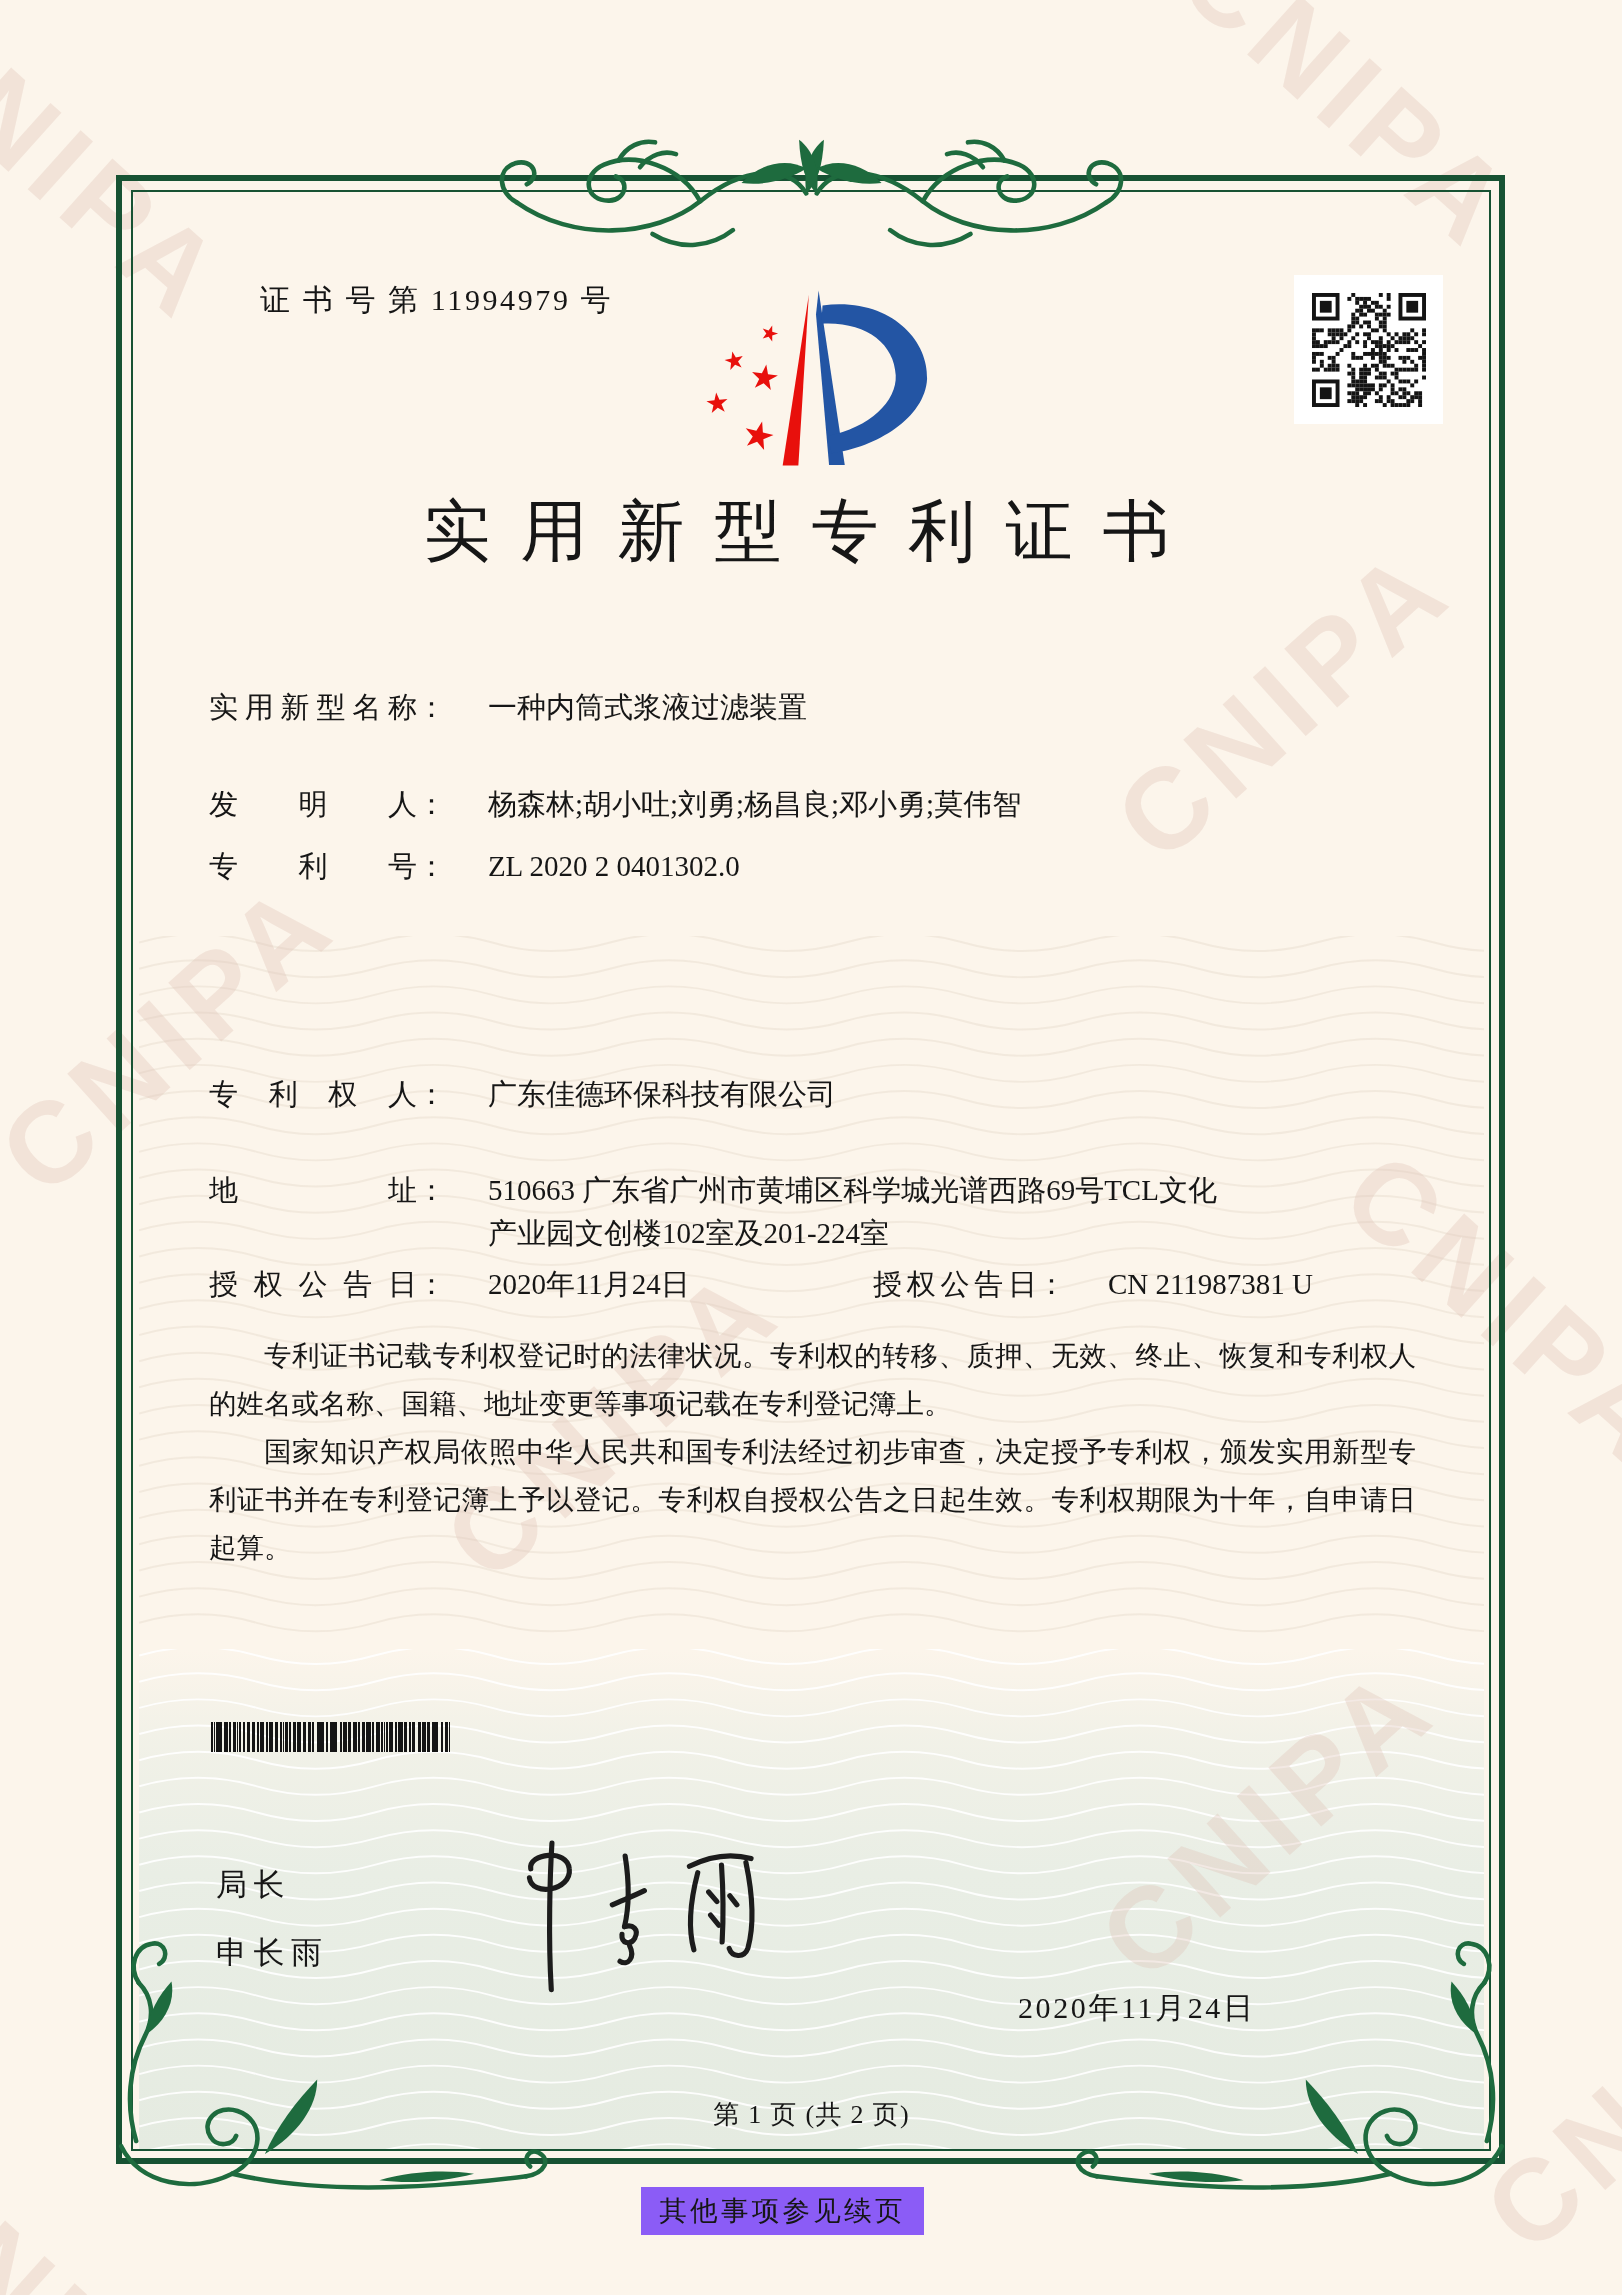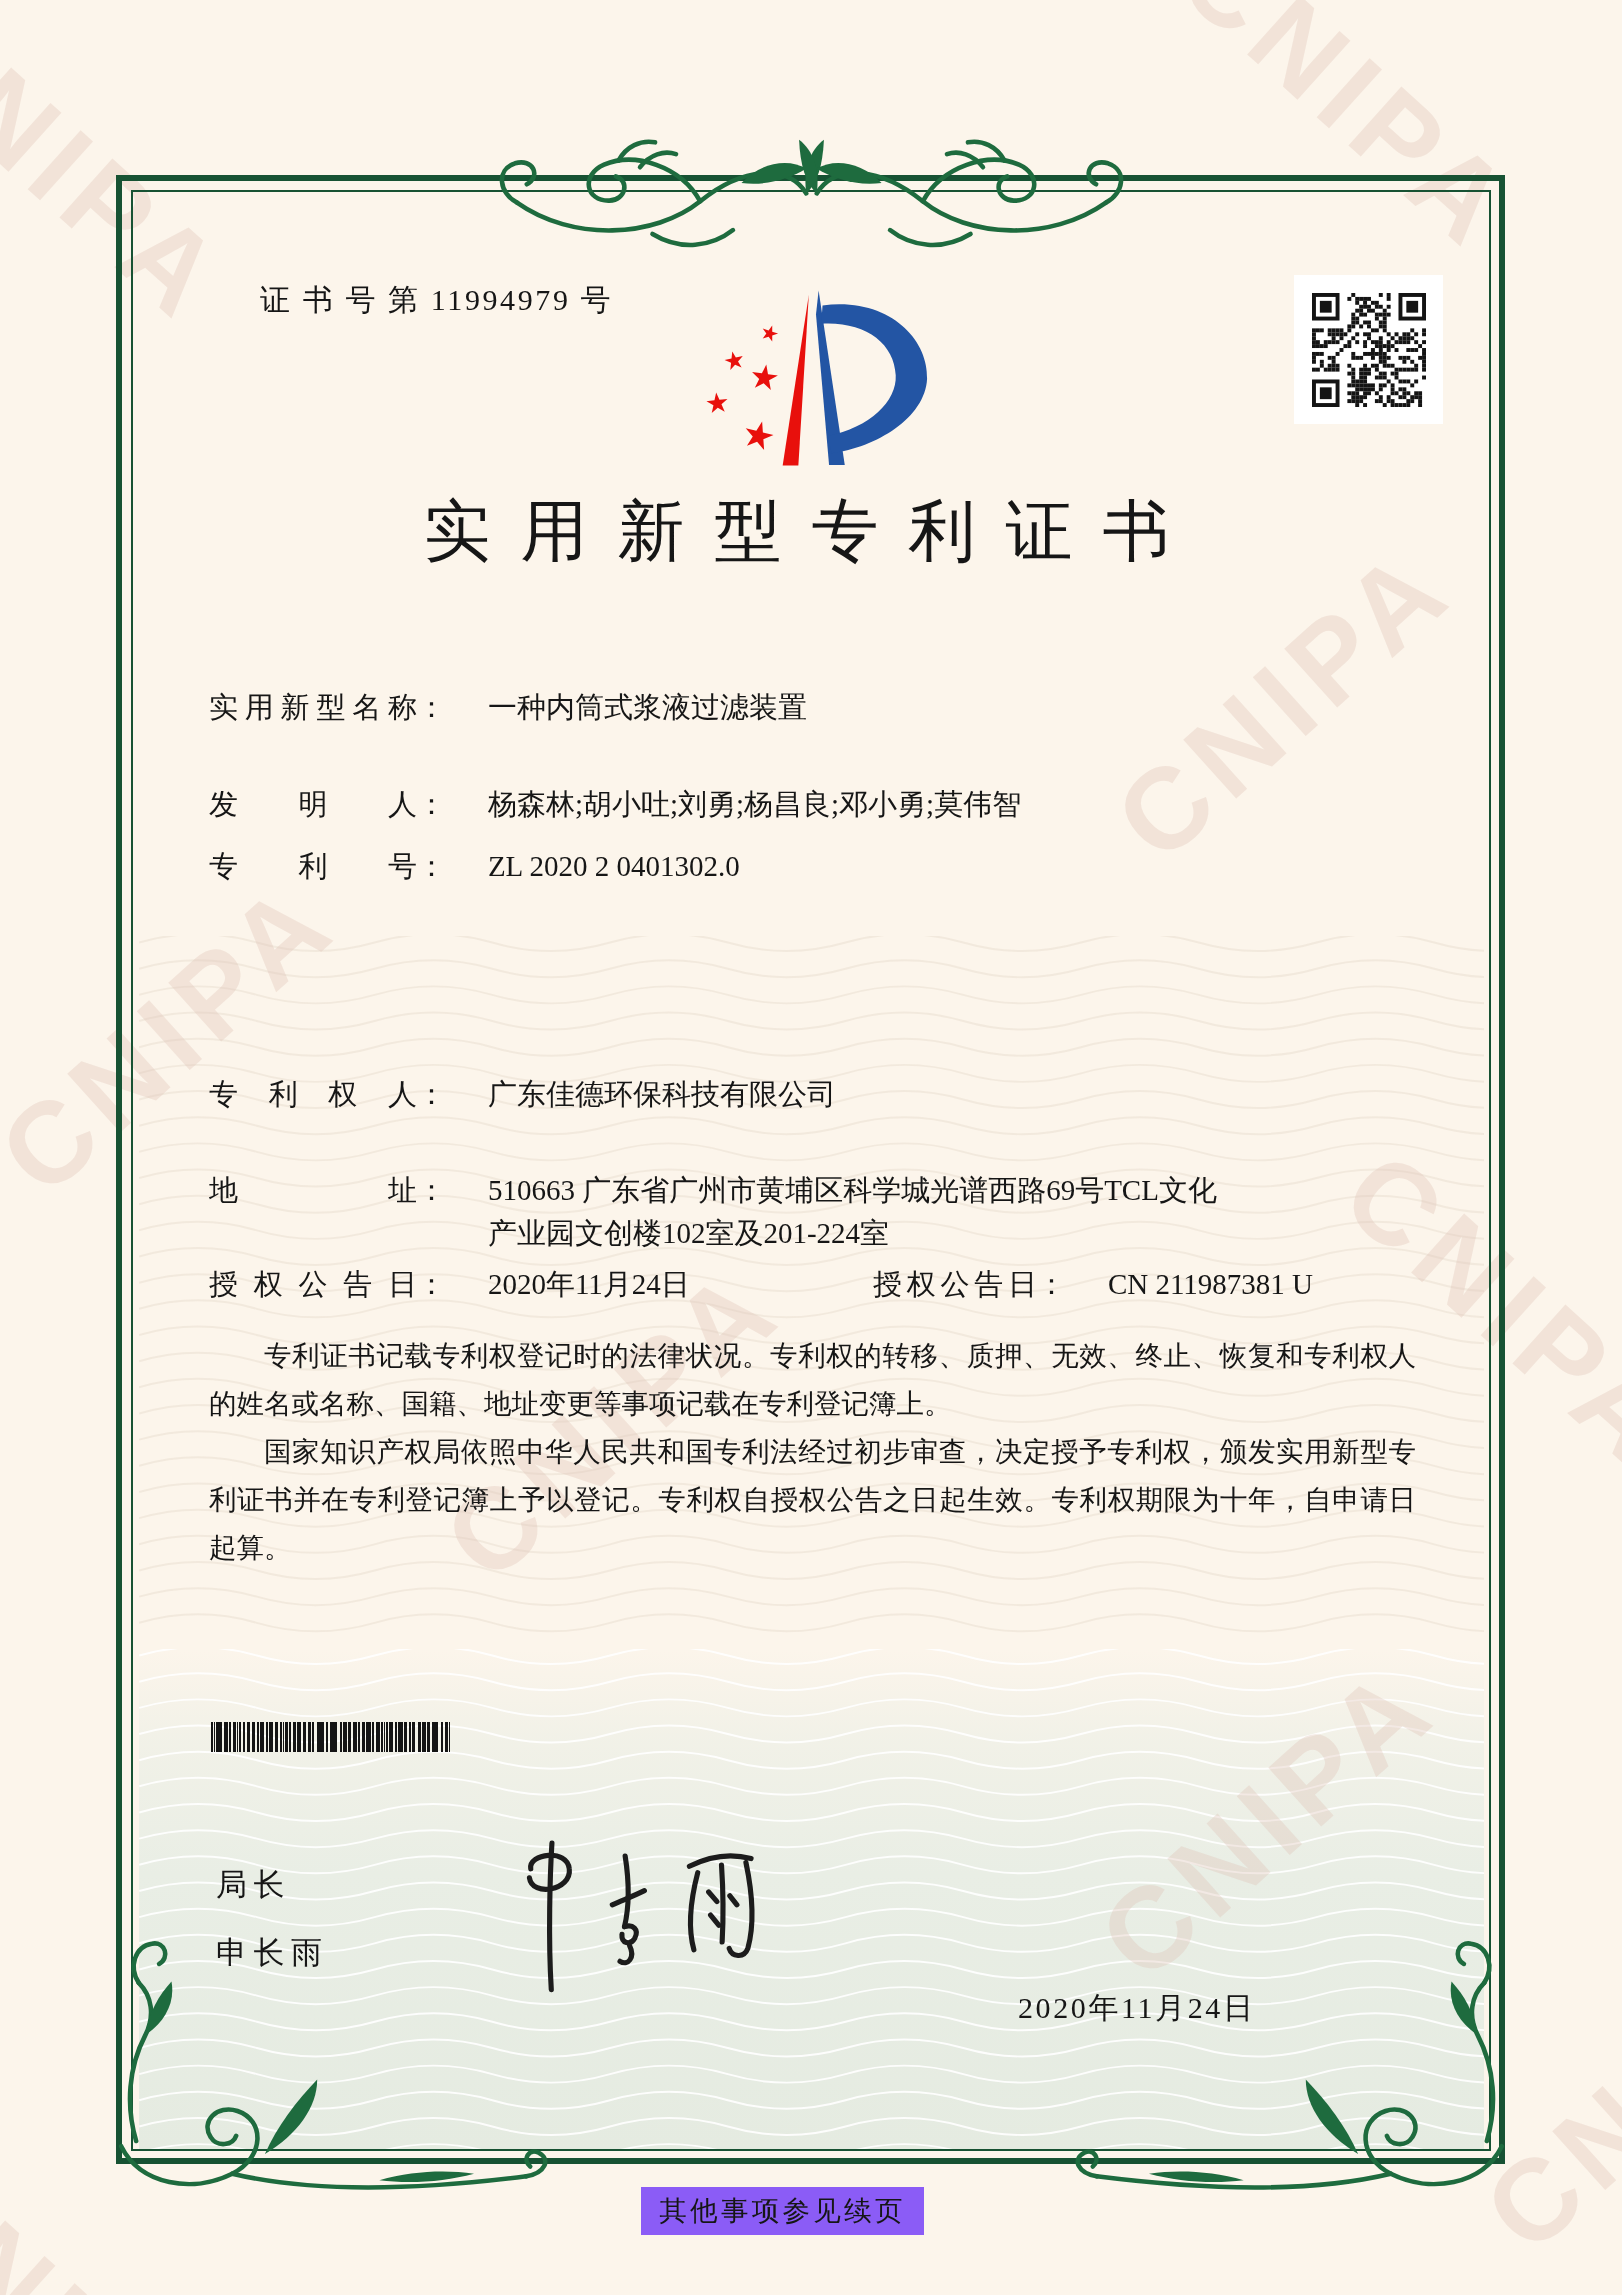--- a/index.html
+++ b/index.html
@@ -539,17 +539,18 @@
       <path d="M300 58 C332 42 366 38 396 46"></path>
       <path d="M313 68 C300 118 298 156 307 188"></path>
       <path d="M388 52 C399 104 401 150 391 186 C385 202 366 199 362 186"></path>
       <path d="M350 56 C353 100 353 140 351 176"></path>
       <path d="M330 98 L343 113 M333 134 L346 150 M363 104 L374 118"></path>
     </g>
   </svg>
 
   <div class="issue-date">2020年11月24日</div>
 
+  <div class="page-num">第 1 页 (共 2 页)</div>
 
   <div class="cont-box">其他事项参见续页</div>
 
 </div>
 
 
 </body></html>

